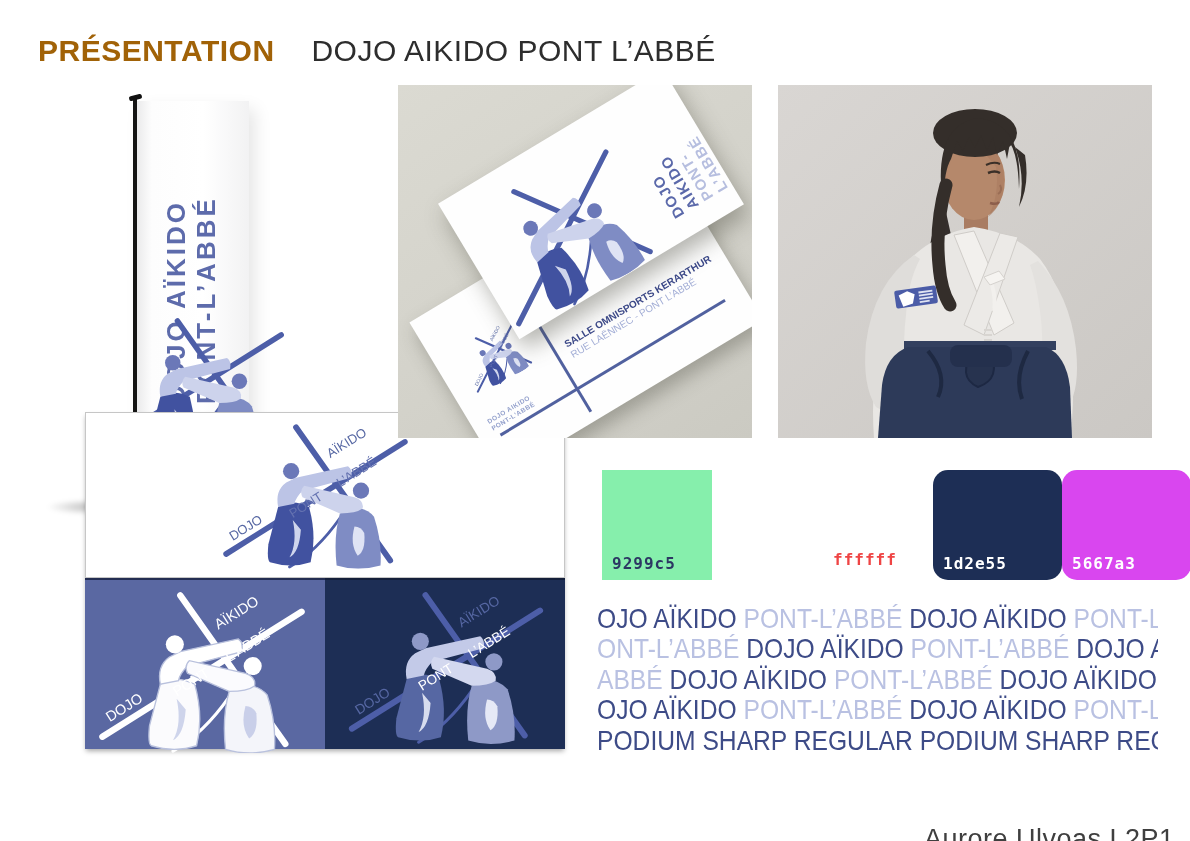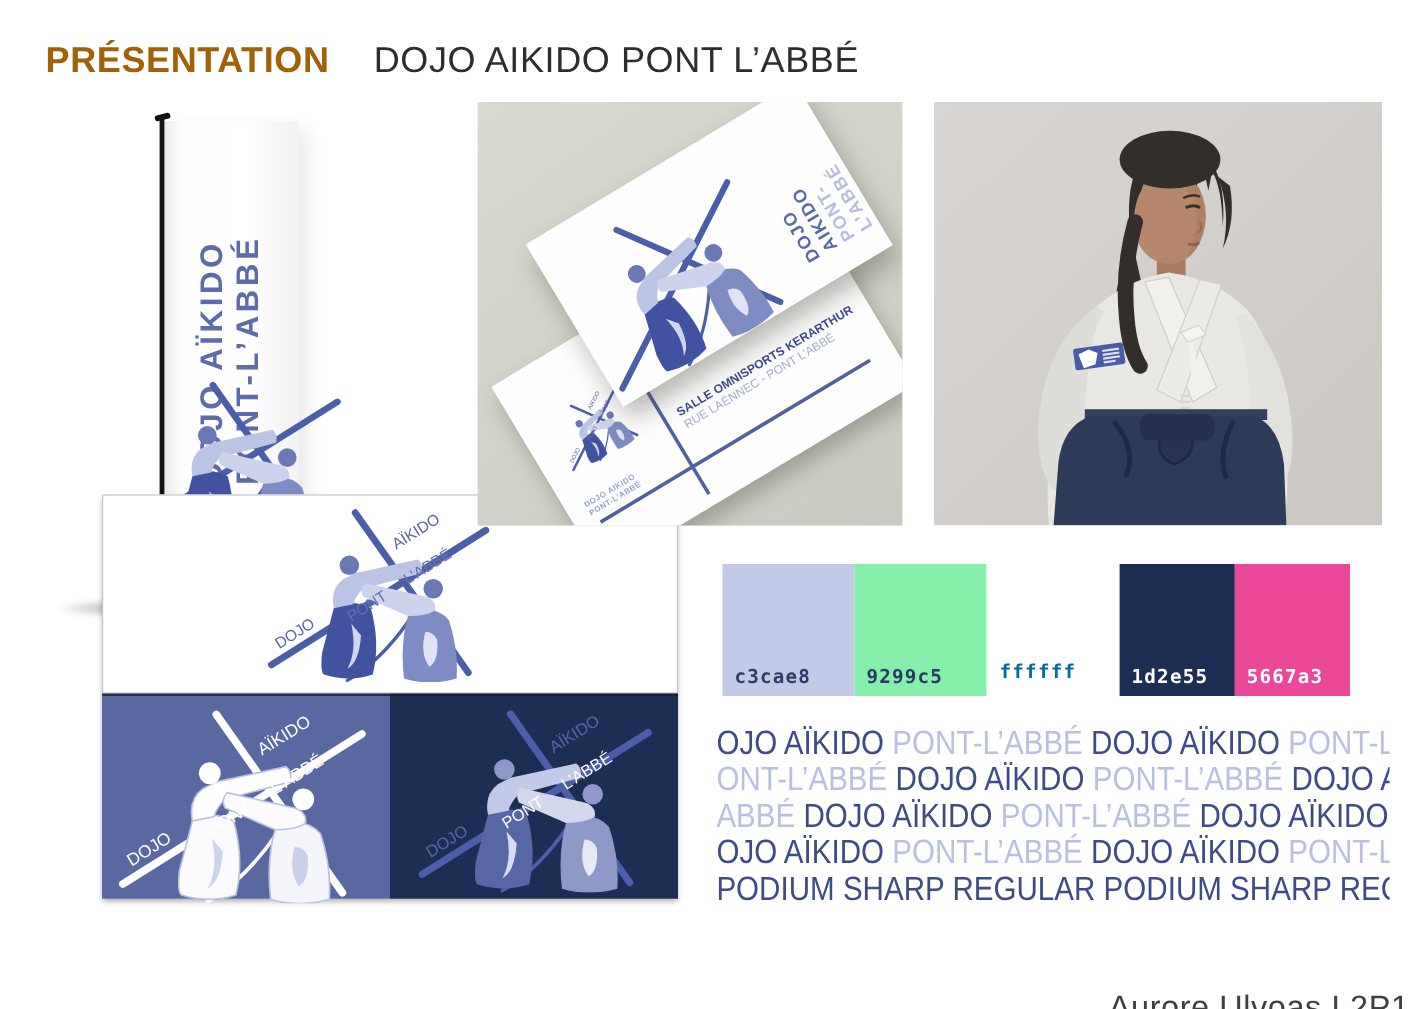--- a/index.html
+++ b/index.html
@@ -64,23 +64,23 @@
   
   .photo{left:778px;top:85px;width:374px;height:353px;overflow:hidden;}
 
   
   .swatch-row{display:flex;}
   .swatch{position:relative;width:110px;height:110px;}
   .swatch .lbl{position:absolute;left:10px;bottom:7px;font-family:"DejaVu Sans Mono",monospace;
     font-weight:bold;font-size:16px;letter-spacing:1px;}
   .pal-left{left:602px;top:470px;}
   .pal-right{left:933px;top:470px;}
-  .pal-right .swatch{width:96px;}
+  .pal-right .swatch{width:129px;border-radius:15px;}
   .white-label{left:833px;top:550px;font-family:"DejaVu Sans Mono",monospace;font-weight:bold;
-    font-size:16px;letter-spacing:1px;color:#0369a1;}
+    font-size:16px;letter-spacing:1px;color:#ef4444;}
 
   
   .specimen{left:597px;top:604px;width:561px;height:156px;overflow:hidden;}
   .spec-line{white-space:nowrap;font-size:28px;line-height:30.4px;font-weight:400;
     transform:scaleX(.88);transform-origin:left center;}
 
   
   .credit{left:924px;top:796px;font-size:27px;letter-spacing:.5px;color:#3f3f3f;margin-top:28px;}
 </style>
 </head>
@@ -237,33 +237,30 @@
         <path d="M4,5 l9,-3 l7,4 l-3,9 l-10,2 Z" fill="#ffffff"></path>
         <rect x="24" y="4" width="14" height="1.8" fill="#dfe3f2"></rect>
         <rect x="24" y="7.2" width="14" height="1.8" fill="#dfe3f2"></rect>
         <rect x="24" y="10.4" width="14" height="1.8" fill="#dfe3f2"></rect>
         <rect x="24" y="13.6" width="10" height="1.8" fill="#dfe3f2"></rect>
       </g>
     </svg>
   </div>
 
   <div class="abs pal-left swatch-row">
-    <div class="swatch" style="background: rgb(195, 202, 232);">
-      <span class="lbl" style="color: rgb(46, 58, 104);">c3cae8</span>
-    </div>
     <div class="swatch" style="background: #86efac;">
       <span class="lbl" style="color: rgb(44, 55, 99);">9299c5</span>
     </div>
   </div>
   <div class="abs white-label">ffffff</div>
   <div class="abs pal-right swatch-row">
     <div class="swatch" style="background: rgb(29, 46, 85);">
       <span class="lbl" style="color: rgb(255, 255, 255);">1d2e55</span>
     </div>
-    <div class="swatch" style="background: #ec4899;">
+    <div class="swatch" style="background: #d946ef;">
       <span class="lbl" style="color: rgb(255, 255, 255);">5667a3</span>
     </div>
   </div>
 
   <div class="abs specimen">
     <div class="spec-line"><span style="color: rgb(61, 75, 135);">OJO AÏKIDO </span><span style="color: rgb(185, 193, 226);">PONT-L’ABBÉ </span><span style="color: rgb(61, 75, 135);">DOJO AÏKIDO </span><span style="color: rgb(185, 193, 226);">PONT-L’ABBÉ</span></div>
     <div class="spec-line"><span style="color: rgb(185, 193, 226);">ONT-L’ABBÉ </span><span style="color: rgb(61, 75, 135);">DOJO AÏKIDO </span><span style="color: rgb(185, 193, 226);">PONT-L’ABBÉ </span><span style="color: rgb(61, 75, 135);">DOJO AÏKIDO</span></div>
     <div class="spec-line"><span style="color: rgb(185, 193, 226);">ABBÉ </span><span style="color: rgb(61, 75, 135);">DOJO AÏKIDO </span><span style="color: rgb(185, 193, 226);">PONT-L’ABBÉ </span><span style="color: rgb(61, 75, 135);">DOJO AÏKIDO </span></div>
     <div class="spec-line"><span style="color: rgb(61, 75, 135);">OJO AÏKIDO </span><span style="color: rgb(185, 193, 226);">PONT-L’ABBÉ </span><span style="color: rgb(61, 75, 135);">DOJO AÏKIDO </span><span style="color: rgb(185, 193, 226);">PONT-L’ABBÉ</span></div>
     <div class="spec-line"><span style="color: rgb(61, 75, 135);">PODIUM SHARP REGULAR PODIUM SHARP REGULAR</span></div>

